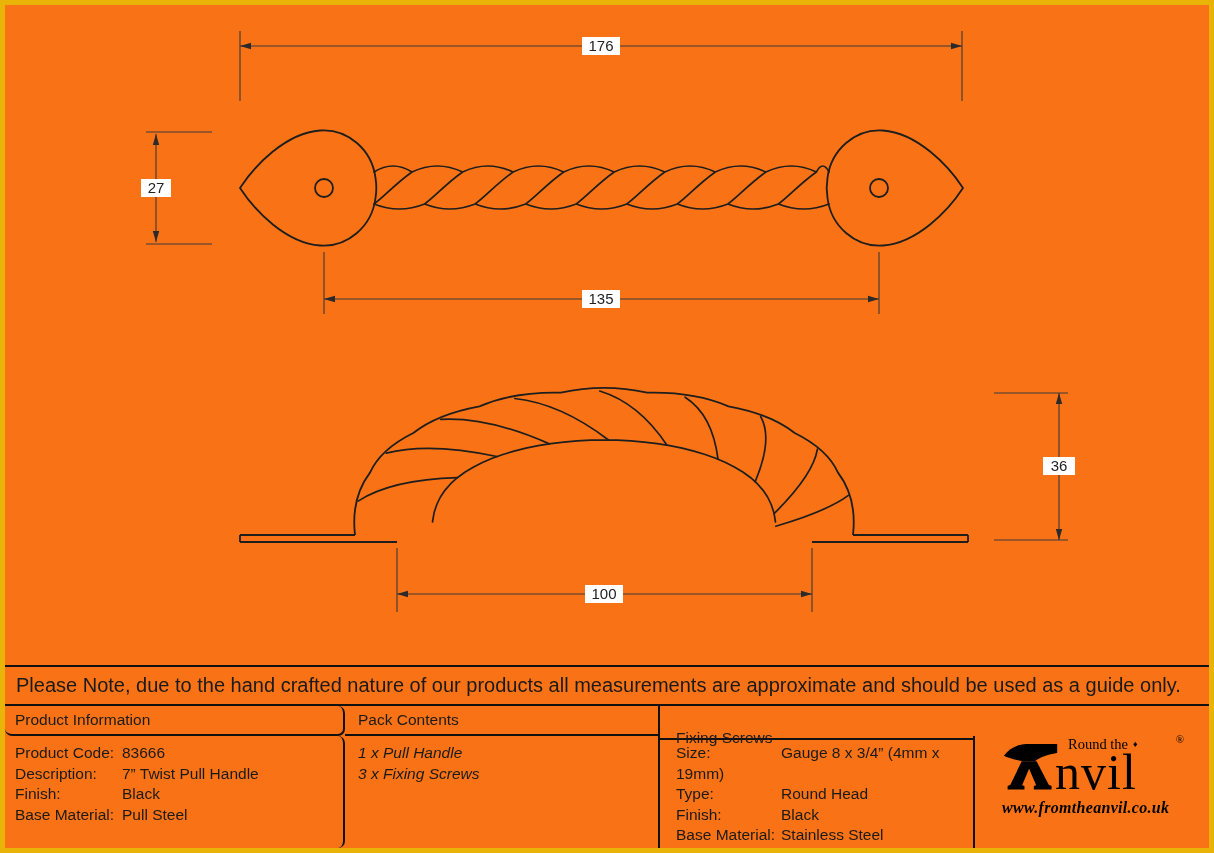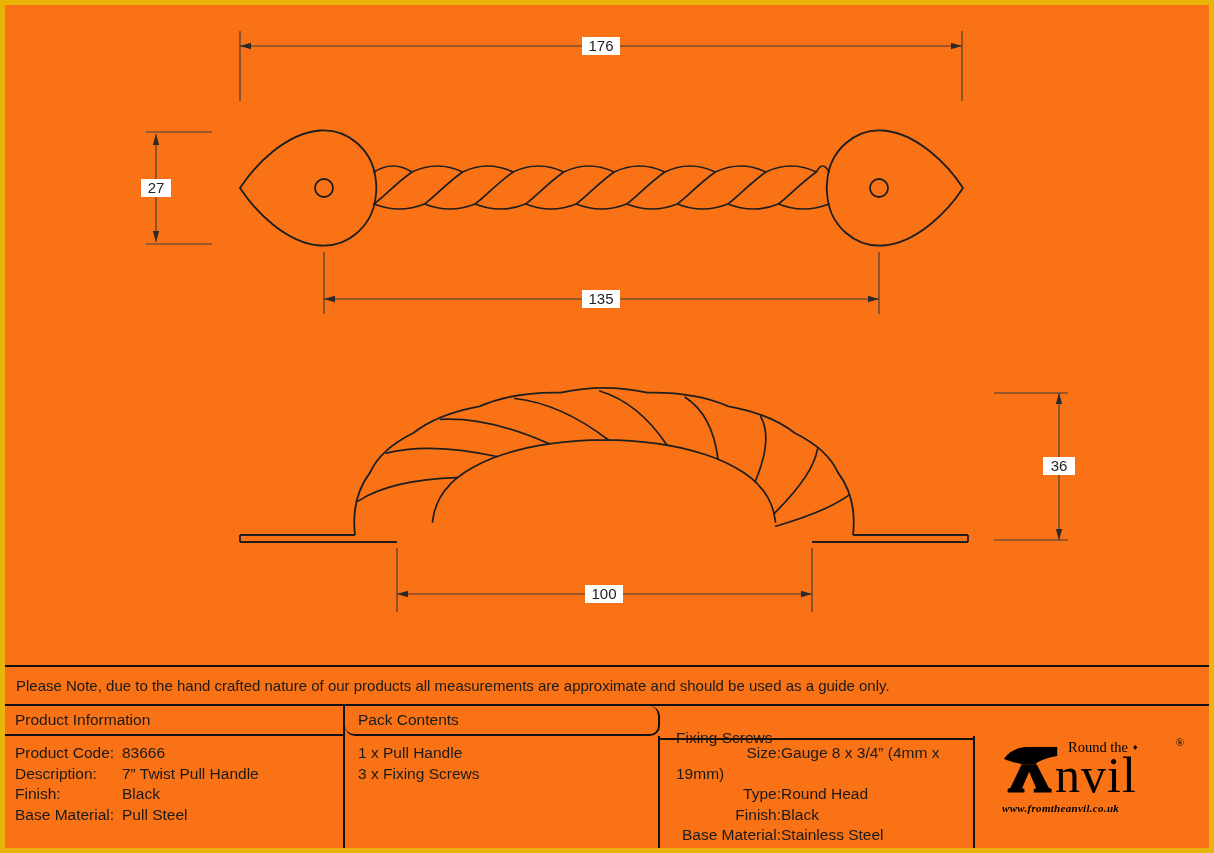--- a/index.html
+++ b/index.html
@@ -6,61 +6,61 @@
   .sheet{
     position:relative;width:1214px;height:853px;background:#f97316;
     border:5px solid #eab308;box-sizing:border-box;overflow:hidden;
     font-family:"Liberation Sans",sans-serif;color:#1a1a1a;
   }
   .drawing-svg{position:absolute;left:0;top:0;}
   .note-row{
     position:absolute;left:0;right:0;top:660px;height:39px;
     border-top:2.5px solid #111;box-sizing:border-box;
     display:flex;align-items:center;padding-left:11px;
-    font-size:15px;
+    font-size:20px;
   }
   .spec-table{
     position:absolute;left:0;right:0;top:699px;bottom:0;
     border-top:2.5px solid #111;box-sizing:border-box;
     display:grid;
     grid-template-columns:340px 315px 315px 1fr;
     grid-template-rows:30px 1fr;
     font-size:15.5px;
   }
   .th{
     border-right:2px solid #111;border-bottom:2px solid #111;
     display:flex;align-items:center;box-sizing:border-box;
   }
   .td{border-right:2px solid #111;box-sizing:border-box;padding-top:7px;line-height:20.5px;}
-  .c1{padding-left:10px;}
+  .c1{padding-left:10px;border-radius:7px;}
   .c2{padding-left:13px;}
   .c3{padding-left:16px;}
   .lbl{display:inline-block;}
   .td.c1 .lbl{width:107px;}
-  .td.c3 .lbl{width:105px;text-align:right;}
+  .td.c3 .lbl{width:105px;}
   .logo-cell{
     grid-column:4;grid-row:1 / span 2;
     display:flex;align-items:center;justify-content:center;
   }
   .logo{width:180px;color:#000;}
   .logo-top{position:relative;height:52px;}
   .anvil-svg{position:absolute;left:0;bottom:-2px;}
   .logo-nvil{
     position:absolute;left:53px;bottom:-7px;
     font-family:"Liberation Serif",serif;font-size:50px;line-height:1;letter-spacing:1px;text-align:center;
   }
   .logo-fromthe{
     position:absolute;left:66px;top:-2px;
     font-family:"Liberation Serif",serif;font-size:14.5px;white-space:nowrap;
   }
   .logo-diamond{font-size:9px;vertical-align:2px;margin-left:5px;}
   .logo-reg{position:absolute;right:-2px;top:-5px;font-size:11px;font-family:"Liberation Serif",serif;}
   .logo-url{
     margin-top:9px;font-family:"Liberation Serif",serif;font-style:italic;font-weight:bold;
-    font-size:11px;letter-spacing:0.3px;white-space:nowrap;
+    font-size:16px;letter-spacing:0.3px;white-space:nowrap;
   }
   .obj{fill:none;stroke:#1e1e1e;stroke-width:1.8px;stroke-linejoin:round;}
   .obj-thin{fill:none;stroke:#1e1e1e;stroke-width:1.7px;stroke-linejoin:round;stroke-linecap:round;}
   .dim{fill:none;stroke:#3a3a3a;stroke-width:1.1px;}
   .dim-arrow{fill:#2a2a2a;stroke:none;}
   .dim-text{font-family:"Liberation Sans",sans-serif;font-size:15px;fill:#222;text-anchor:middle;}
   .halo{fill:#ffffff;stroke:none;}
 </style>
 </head>
 <body>
@@ -128,35 +128,35 @@
 
   <div class="note-row">
     <span>Please Note, due to the hand crafted nature of our products all measurements are approximate and should be used as a guide only.</span>
   </div>
 
   <div class="spec-table">
 
     <div class="th c1" style="grid-column:1;grid-row:1;">
       <span>Product Information</span>
     </div>
-    <div class="th c2" style="grid-column:2;grid-row:1;border-radius:10px;">
+    <div class="th c2" style="grid-column:2;grid-row:1;">
       <span>Pack Contents</span>
     </div>
     <div class="th c3" style="grid-column:3;grid-row:1;margin-top:32px;">
       <span>Fixing Screws</span>
     </div>
 
     <div class="td c1" style="grid-column:1;grid-row:2;">
       <div><span class="lbl">Product Code:</span><span>83666</span></div>
       <div><span class="lbl">Description:</span><span>7” Twist Pull Handle</span></div>
       <div><span class="lbl">Finish:</span><span>Black</span></div>
       <div><span class="lbl">Base Material:</span><span>Pull Steel</span></div>
     </div>
 
-    <div class="td c2" style="grid-column:2;grid-row:2;">
+    <div class="td c2" style="grid-column:2;grid-row:2;font-style:italic;">
       <div>1 x Pull Handle</div>
       <div>3 x Fixing Screws</div>
     </div>
 
     <div class="td c3" style="grid-column:3;grid-row:2;">
       <div><span class="lbl">Size:</span><span>Gauge 8 x 3/4” (4mm x 19mm)</span></div>
       <div><span class="lbl">Type:</span><span>Round Head</span></div>
       <div><span class="lbl">Finish:</span><span>Black</span></div>
       <div><span class="lbl">Base Material:</span><span>Stainless Steel</span></div>
     </div>

